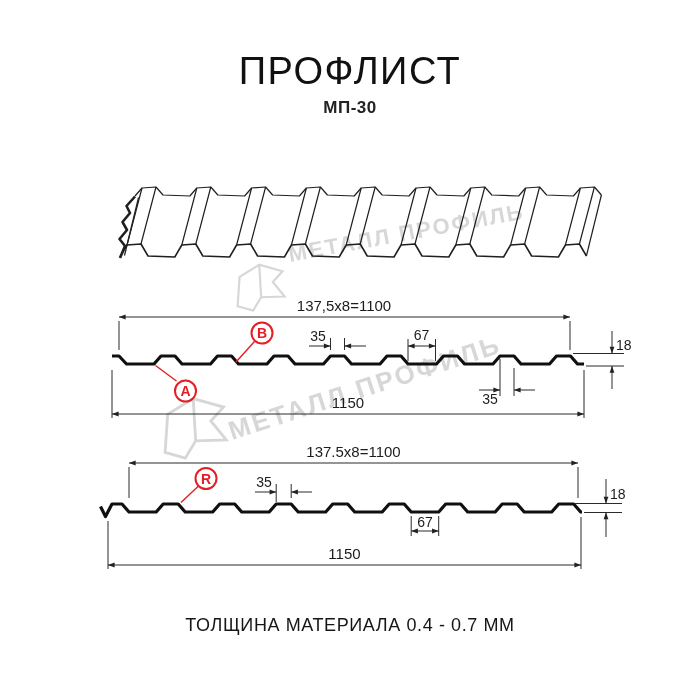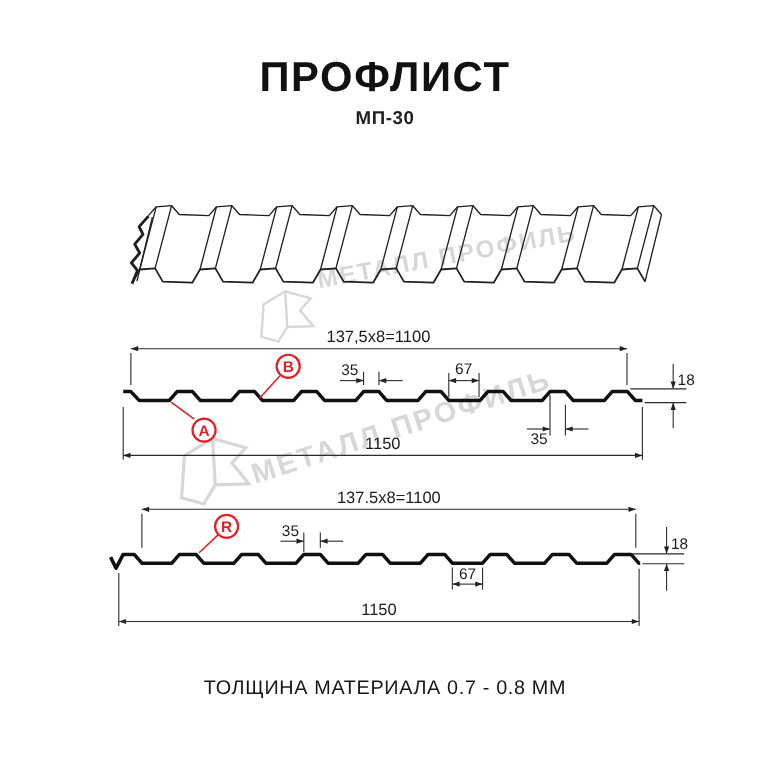--- a/index.html
+++ b/index.html
@@ -1,19 +1,19 @@
 <!DOCTYPE html>
 <html><head>
 <meta charset="utf-8">
 <style>
   html,body{margin:0;padding:0;background:#fff;}
   body{width:700px;height:700px;position:relative;overflow:hidden;
        font-family:"Liberation Sans","DejaVu Sans",sans-serif;}
   .title{position:absolute;top:50px;left:0;right:0;text-align:center;
-         font-size:38px;font-weight:700;letter-spacing:1.5px;color:#111;}
+         font-size:38px;font-weight:400;letter-spacing:1.5px;color:#111;}
   .subtitle{position:absolute;top:98px;left:0;right:0;text-align:center;
          font-size:17px;font-weight:700;letter-spacing:.5px;color:#222;}
   .footer{position:absolute;top:615px;left:0;right:0;text-align:center;
          font-size:18px;font-weight:500;letter-spacing:.6px;color:#161616;}
   svg{position:absolute;top:0;left:0;}
   .prof{fill:none;stroke:#101010;stroke-width:3.2;stroke-linejoin:round;}
   .thin{fill:none;stroke:#2b2b2b;stroke-width:1;}
   .l3d{fill:none;stroke:#1f1f1f;stroke-width:1.2;stroke-linejoin:round;}
   .l3df{fill:none;stroke:#1f1f1f;stroke-width:1.6;stroke-linejoin:round;}
   .l3dt{fill:none;stroke:#1f1f1f;stroke-width:2.6;stroke-linejoin:round;}
@@ -23,21 +23,21 @@
   .redtxt{fill:#e31e24;font-size:14px;font-weight:700;}
   .wmt{fill:#d7d7d7;font-size:22px;font-weight:700;letter-spacing:2px;}
   .wmt2{fill:#d7d7d7;font-size:26px;font-weight:700;letter-spacing:2.5px;}
   .wml{fill:none;stroke:#d7d7d7;stroke-width:2.2;stroke-linejoin:miter;}
 </style>
 </head>
 <body>
 
 <div class="title">ПРОФЛИСТ</div>
 <div class="subtitle">МП-30</div>
-<div class="footer">ТОЛЩИНА МАТЕРИАЛА 0.7 - 0.8 ММ</div>
+<div class="footer">ТОЛЩИНА МАТЕРИАЛА 0.4 - 0.7 ММ</div>
 
 <svg width="700" height="700" viewBox="0 0 700 700">
   <defs>
     <marker id="ar" viewBox="0 0 10 10" refX="9.5" refY="5" markerWidth="9.5" markerHeight="7" orient="auto-start-reverse">
       <path d="M9.5,5 L0,1.6 L0,8.4 Z" fill="#222"></path>
     </marker>
   </defs>
 
   <g>
     <path class="wml" transform="translate(226,272) rotate(-14)" d="M3,36 L12,8 L34,1 L55,13 L43,21 L51,38 L28,33 L17,44 Z M34,1 L28,33"></path>

